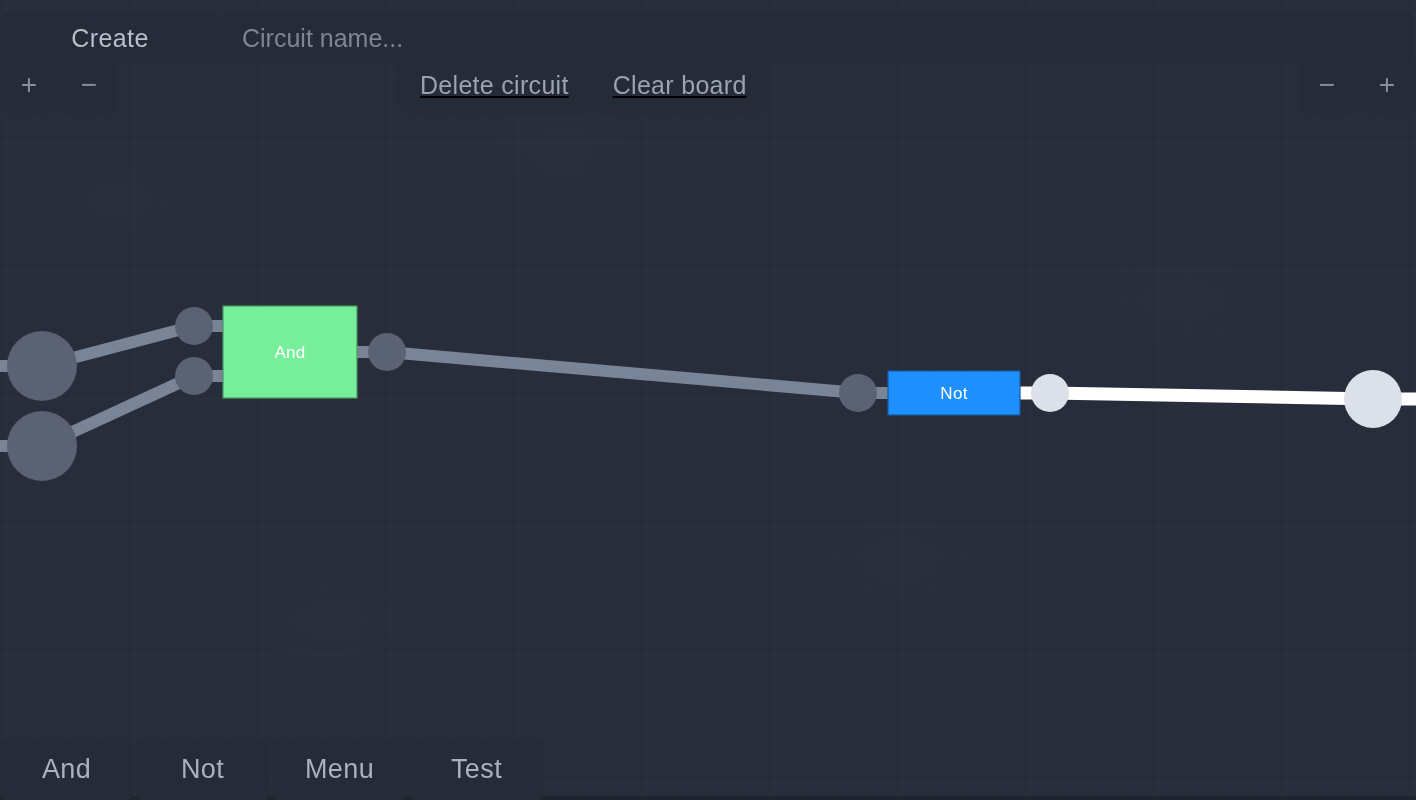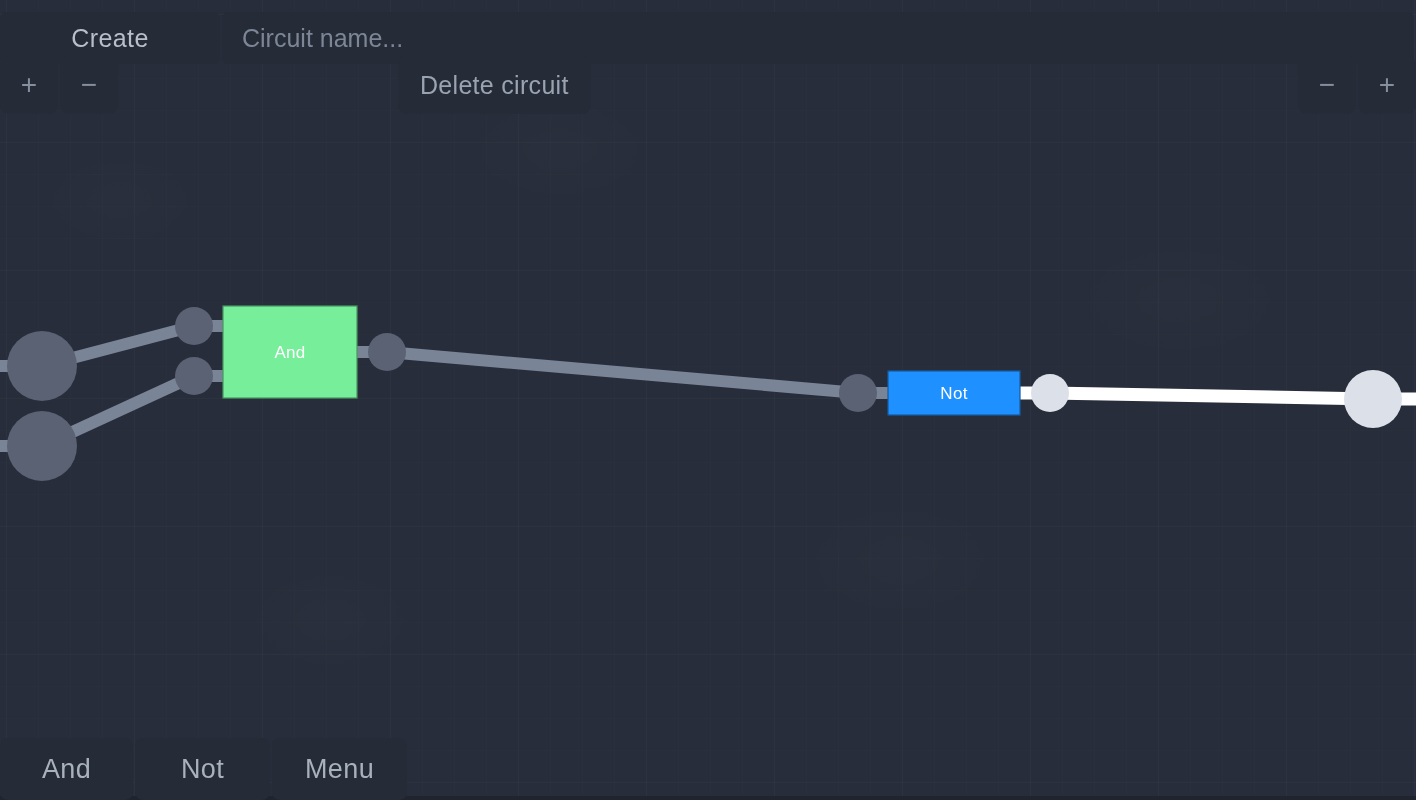--- a/index.html
+++ b/index.html
@@ -162,20 +162,21 @@
   #zoom-out-left  { left: 60px; }
   #zoom-out-right { right: 60px; }
   #zoom-in-right  { right: 0px; }
 
   #center-actions {
     position: absolute;
     left: 398px;
     top: 0;
     display: flex;
     gap: 0;
+    text-decoration: underline;
   }
   .action-btn {
     height: 58px;
     padding: 0 22px;
     background: #252b37;
     border: none;
     border-radius: 9px;
     color: #9aa3b1;
     font-family: "Liberation Sans", sans-serif;
     font-size: 25px;
@@ -269,26 +270,28 @@
     <button class="tb-btn" id="create-btn">Create</button>
     <input id="name-input" type="text" placeholder="Circuit name..." style="">
   </div>
 
   <div id="toolrow">
     <button class="zoom-btn" id="zoom-in-left">+</button>
     <button class="zoom-btn" id="zoom-out-left">−</button>
 
     <div id="center-actions">
         <button class="action-btn">Delete circuit</button>
+        <button class="action-btn">Clear board</button>
       </div>
 
     <button class="zoom-btn" id="zoom-out-right">−</button>
     <button class="zoom-btn" id="zoom-in-right">+</button>
   </div>
 
   <div id="bottom-strip"></div>
   <div id="palette">
       <button class="palette-btn w1">And</button>
       <button class="palette-btn w2">Not</button>
       <button class="palette-btn w2">Menu</button>
+      <button class="palette-btn w2">Test</button>
     </div>
 
 </div>
 
 </body></html>

